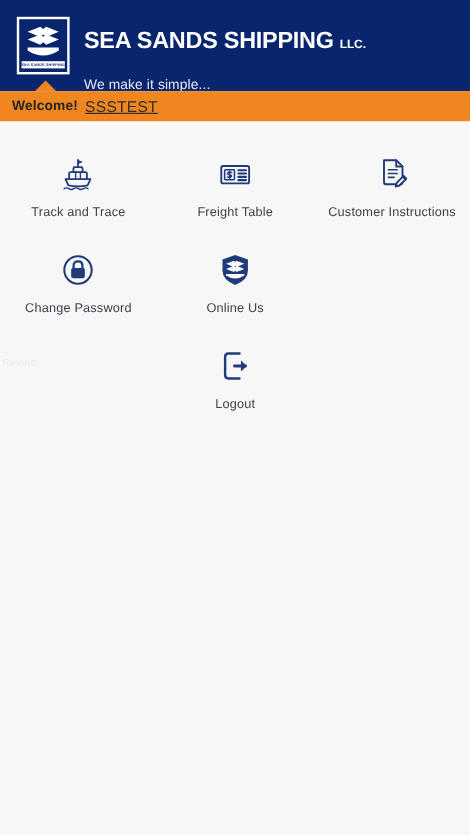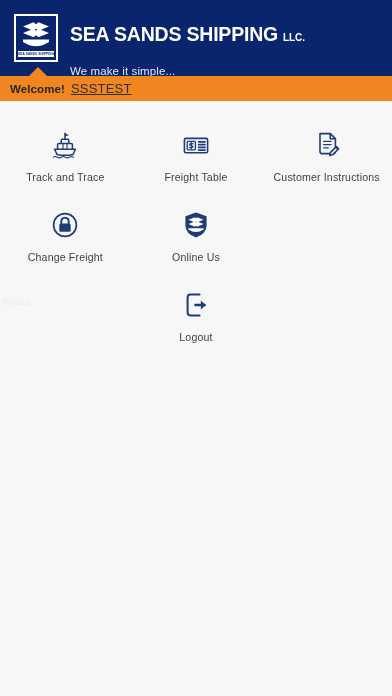--- a/index.html
+++ b/index.html
@@ -245,21 +245,21 @@
 
 
     <div class="tile">
       <span class="tile-icon">
         <svg width="30" height="30" viewBox="0 0 30 30" fill="none" stroke="#1f3b7a" stroke-width="1.7" stroke-linecap="round" stroke-linejoin="round">
           <circle cx="15" cy="15" r="11.4"></circle>
           <path d="M11.3 13.6 L11.3 11.4 Q11.3 7.9 15 7.9 Q18.7 7.9 18.7 11.4 L18.7 13.6" stroke-width="1.9"></path>
           <rect x="9.3" y="13.4" width="11.4" height="8.4" rx="1.5" fill="#1f3b7a" stroke="none"></rect>
         </svg>
       </span>
-      <span class="tile-label">Change Freight</span>
+      <span class="tile-label">Change Password</span>
     </div>
 
     <div class="tile">
       <span class="tile-icon">
         <svg width="30" height="30" viewBox="0 0 30 30">
           <path d="M15 2.6 L25.6 6.2 L25.6 15.4 Q25.6 23.4 15 27.4 Q4.4 23.4 4.4 15.4 L4.4 6.2 Z" fill="#1f3b7a"></path>
           <path d="M7.4 9.8 L14 7.2 L15 8.4 L16 7.2 L22.6 9.8 L16 12.4 L15 11.2 L14 12.4 Z" fill="#ffffff"></path>
           <path d="M7.4 14.1 L14 11.5 L15 12.7 L16 11.5 L22.6 14.1 L16 16.7 L15 15.5 L14 16.7 Z" fill="#ffffff"></path>
           <path d="M7.4 18.3 L22.6 18.3 L22.6 19.6 Q15 24.6 7.4 19.6 Z" fill="#ffffff"></path>
         </svg>

